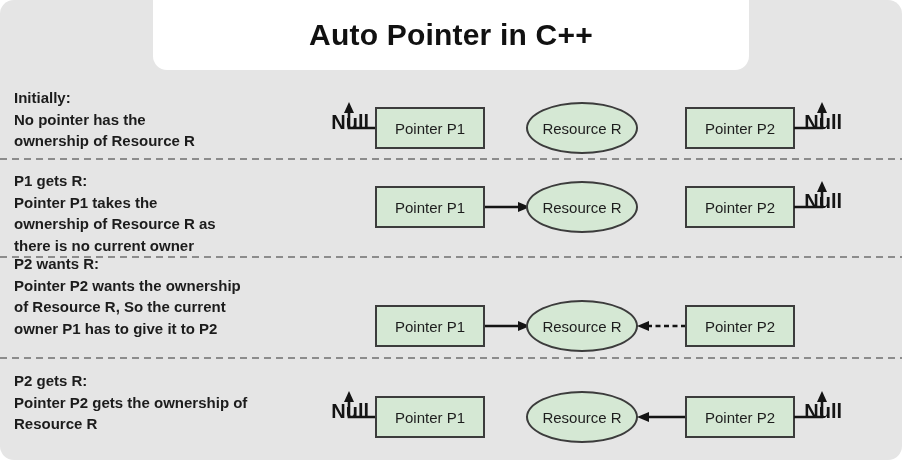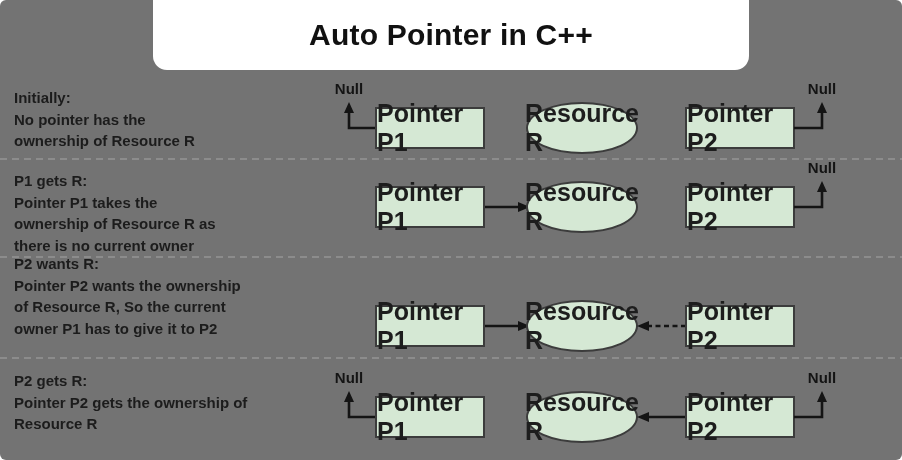--- a/index.html
+++ b/index.html
@@ -1,20 +1,20 @@
 <!DOCTYPE html>
 <html><head>
 <meta charset="utf-8">
 <style>
   html,body { margin:0; padding:0; background:#ffffff; }
   body { font-family:"Liberation Sans", sans-serif; }
 
   .canvas {
     position:relative; width:902px; height:460px;
-    background:#737373; border-radius:6px; overflow:hidden;
+    background:#e5e5e5; border-radius:14px; overflow:hidden;
   }
 
   .title-card {
     position:absolute; left:153px; top:0; width:596px; height:70px;
     background:#ffffff; border-radius:0 0 14px 14px;
     display:flex; align-items:center; justify-content:center;
   }
   .title-card h1 {
     margin:0; font-size:30px; font-weight:700; color:#111111; letter-spacing:.2px;
   }
@@ -27,28 +27,28 @@
   .step-text {
     position:absolute; left:14px;
     font-size:15px; font-weight:700; line-height:21.7px;
     color:#1c1c1c; white-space:pre-line;
   }
 
   .node {
     position:absolute; box-sizing:border-box;
     background:#d5e8d4; border:2px solid #3c3c3c;
     display:flex; align-items:center; justify-content:center;
-    font-size:25px; font-weight:700; color:#1d1d1d;
+    font-size:15px; font-weight:400; color:#1d1d1d;
   }
   .box { width:110px; height:42px; }
   .ellipse { width:112px; height:52px; border-radius:50%; }
 
   .null-label {
-    position:absolute; width:40px; text-align:center;
-    font-size:15px; font-weight:700; color:#141414;
+    position:absolute; width:40px; text-align:right;
+    font-size:20px; font-weight:700; color:#141414;margin-top:31px;
   }
 
   .arrow { position:absolute; display:block; }
   .arrow path, .arrow line { stroke:#141414; stroke-width:2.6; fill:none; }
   .arrow polygon { fill:#141414; }
 </style>
 </head>
 <body>
 
 <div class="canvas">

